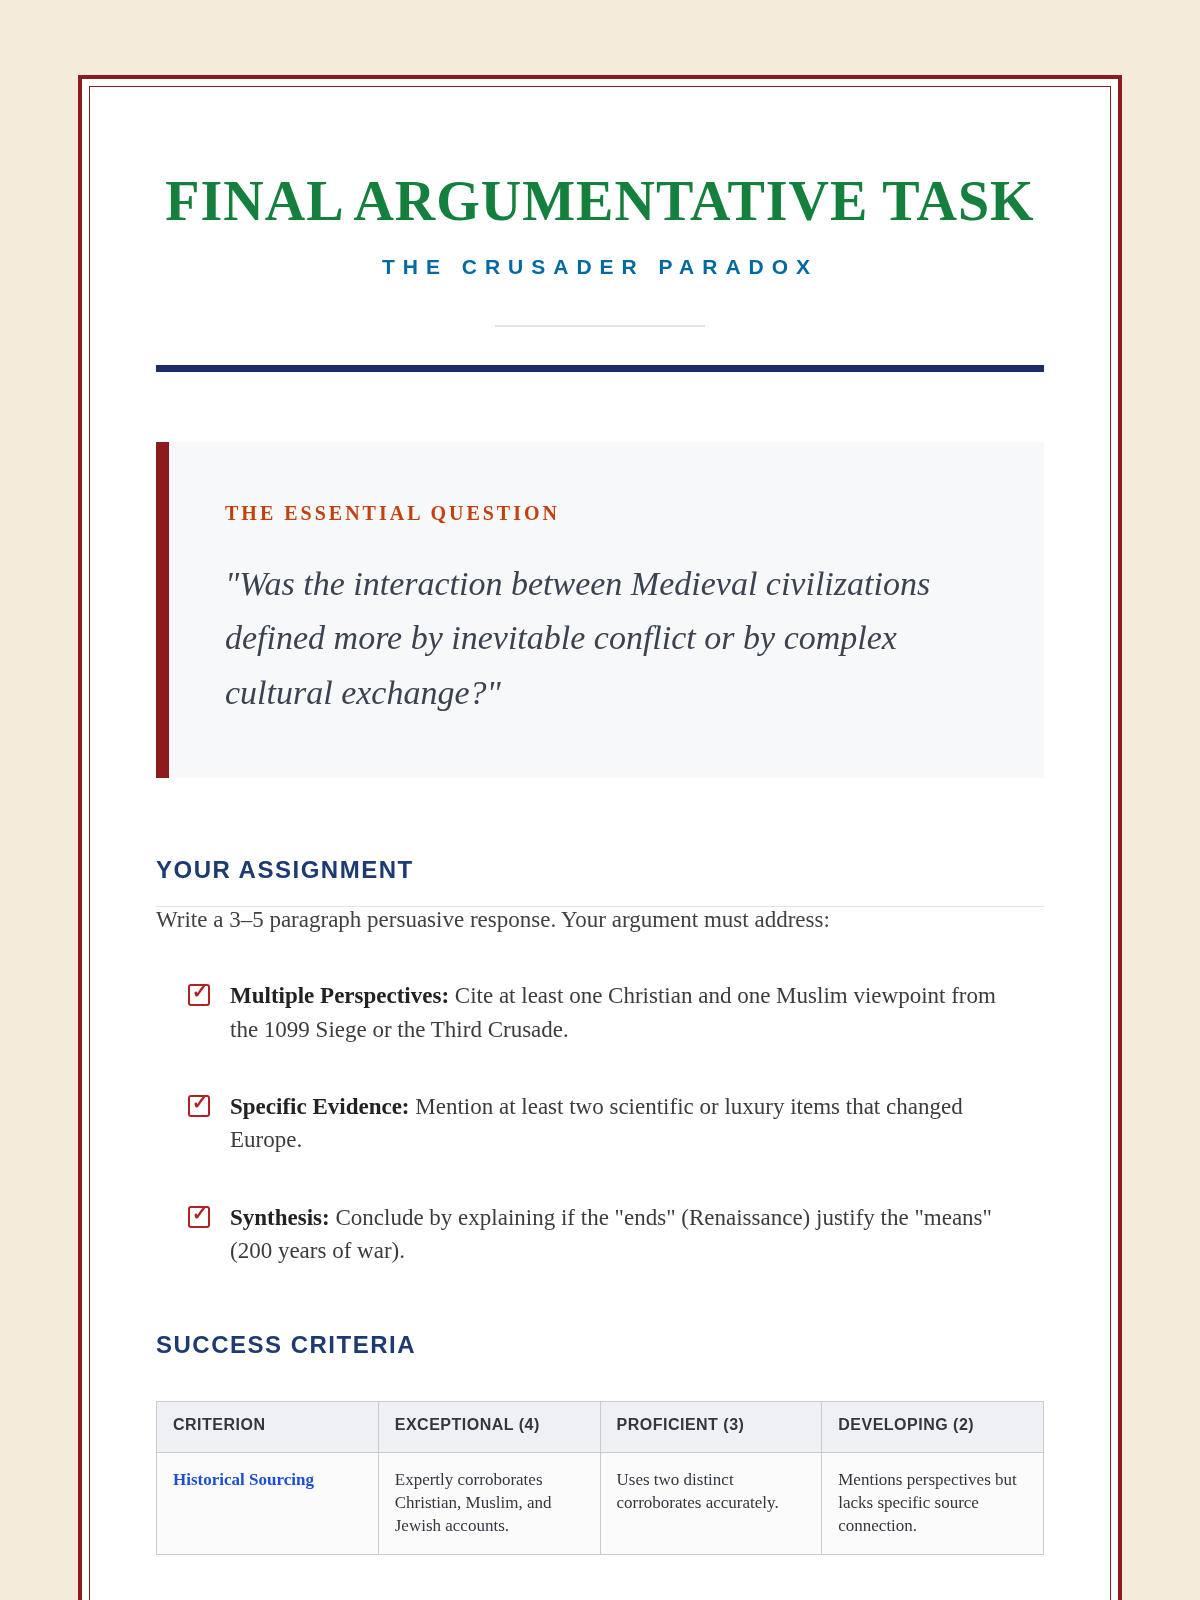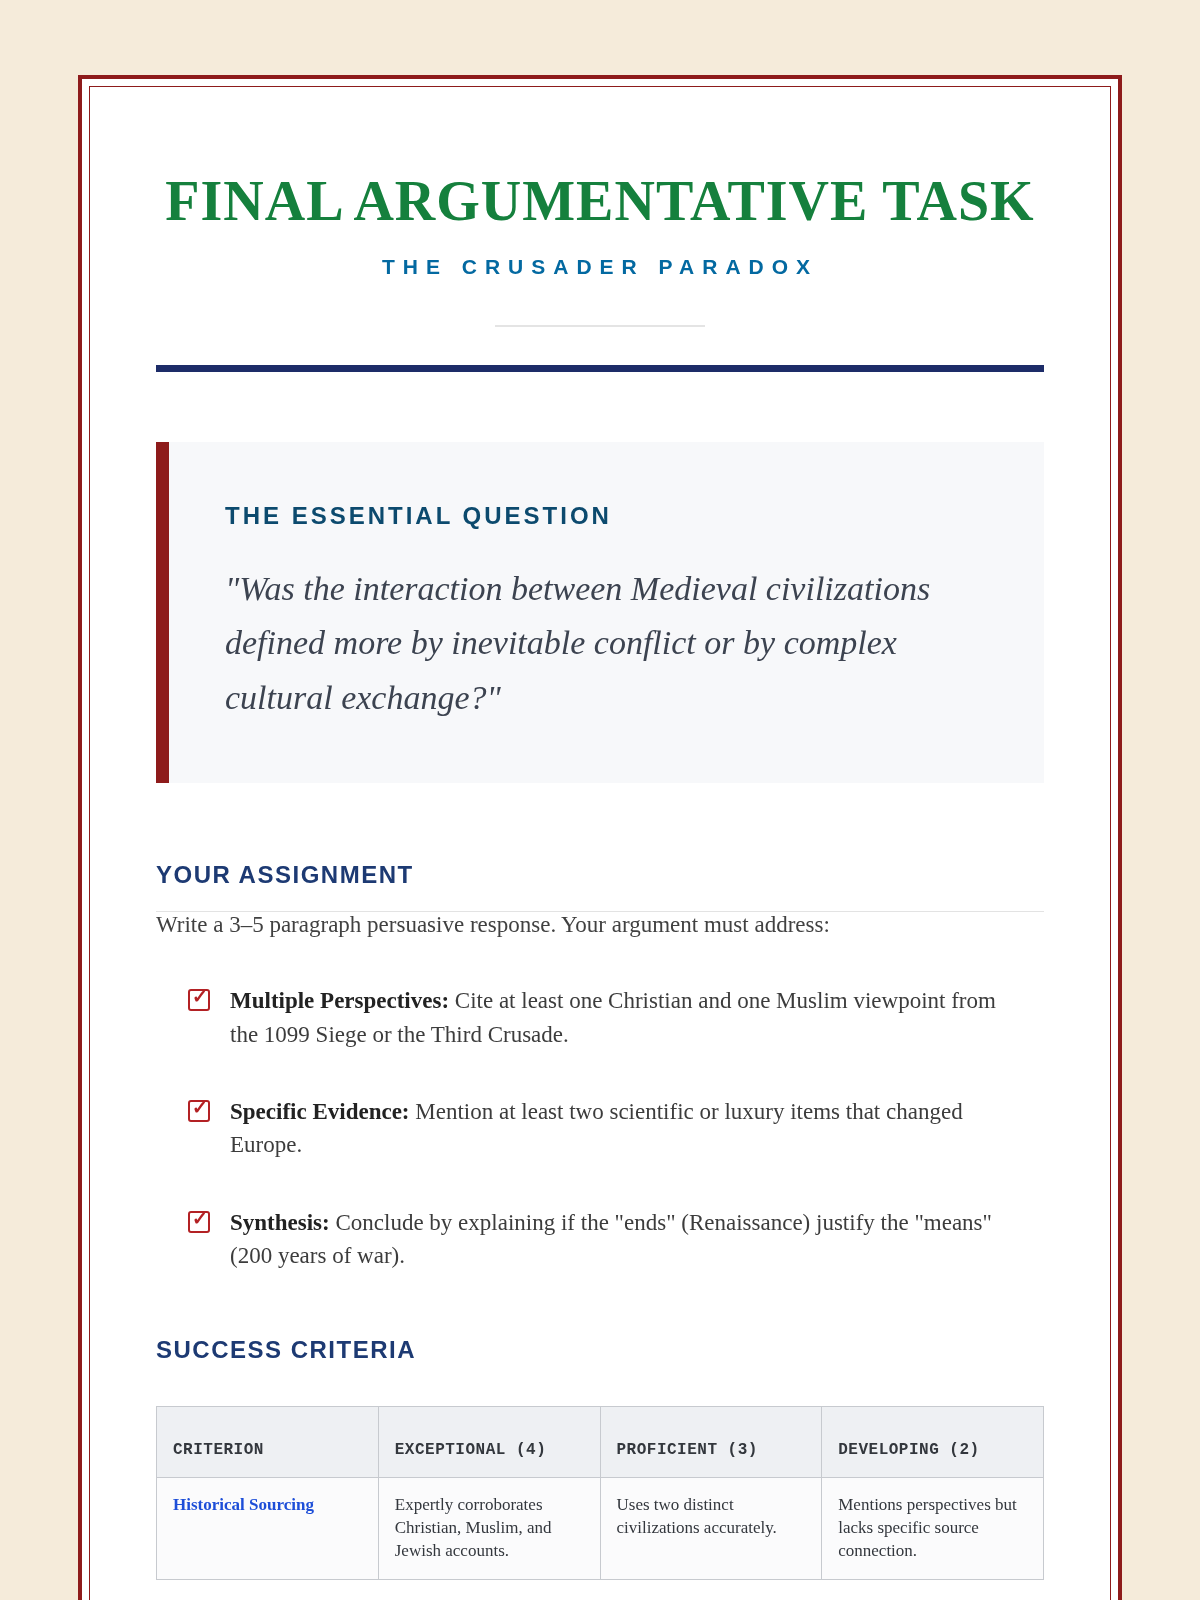--- a/index.html
+++ b/index.html
@@ -50,25 +50,25 @@
     height: 7px;
     background: #1d2c68;
   }
   .eq-block {
     margin-top: 70px;
     background: #f7f8fa;
     border-left: 13px solid #8e1b1b;
     padding: 60px 60px 58px 56px;
   }
   .eq-heading {
-    font-family: Liberation Sans, sans-serif;
-    font-size: 24px;
+    font-family: Liberation Serif, serif;
+    font-size: 20px;
     font-weight: 700;
     letter-spacing: 3px;
-    color: #0c4a6e;
+    color: #c2410c;
   }
   .eq-quote {
     margin-top: 32px;
     font-family: "Liberation Serif", serif;
     font-style: italic;
     font-size: 34px;
     line-height: 1.6;
     color: #3c4350;
     max-width: 780px;
   }
@@ -129,26 +129,26 @@
     border: 1px solid #c7cacf;
   }
   table.rubric th, table.rubric td {
     border: 1px solid #c7cacf;
     text-align: left;
     vertical-align: top;
     padding: 16px 16px;
   }
   table.rubric th {
     background: #eef0f3;
-    font-family: Liberation Mono, monospace;
+    font-family: Liberation Sans, sans-serif;
     font-size: 16px;
     font-weight: 700;
     letter-spacing: 0.5px;
     color: #33373d;
-    padding-top: 34px; padding-bottom: 18px;
+    padding-top: 14px; padding-bottom: 18px;
   }
   table.rubric td {
     background: #fbfbfc;
     font-size: 17px;
     line-height: 1.35;
     color: #33373d;
     width: 25%;
   }
   table.rubric td.criterion-cell { font-weight: 700; color: #1d4ed8; }
 </style>
@@ -201,21 +201,21 @@
           <th>CRITERION</th>
           <th>EXCEPTIONAL (4)</th>
           <th>PROFICIENT (3)</th>
           <th>DEVELOPING (2)</th>
         </tr>
       </thead>
       <tbody>
         <tr>
           <td class="criterion-cell">Historical Sourcing</td>
           <td>Expertly corroborates Christian, Muslim, and Jewish accounts.</td>
-          <td>Uses two distinct civilizations accurately.</td>
+          <td>Uses two distinct corroborates accurately.</td>
           <td>Mentions perspectives but lacks specific source connection.</td>
         </tr>
 
       </tbody>
     </table>
 
   </div>
 </div>
 
 </body></html>

